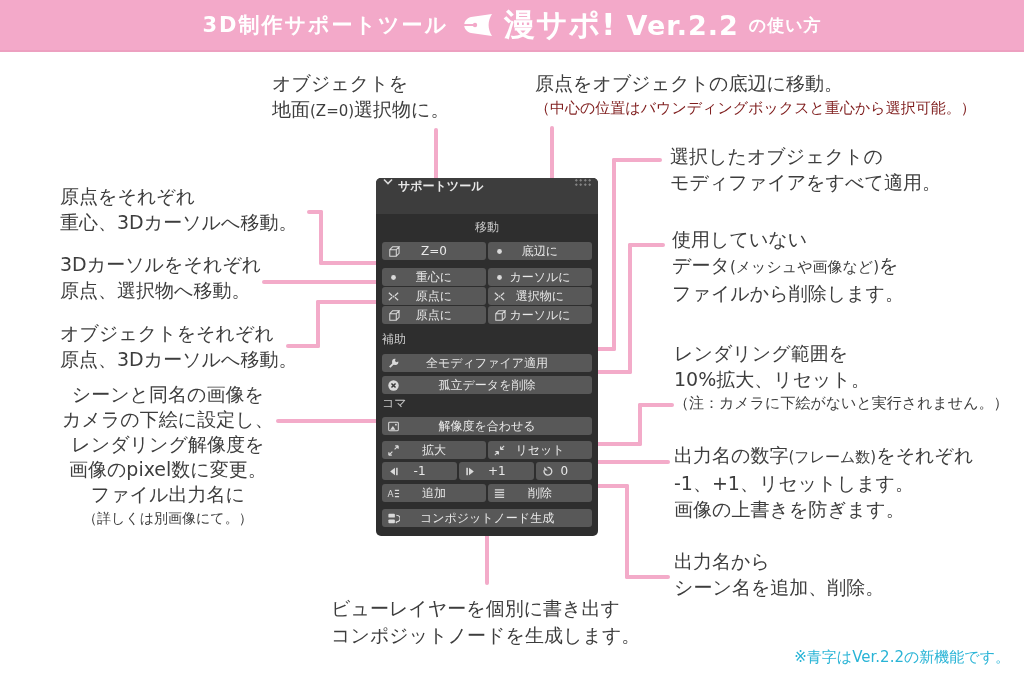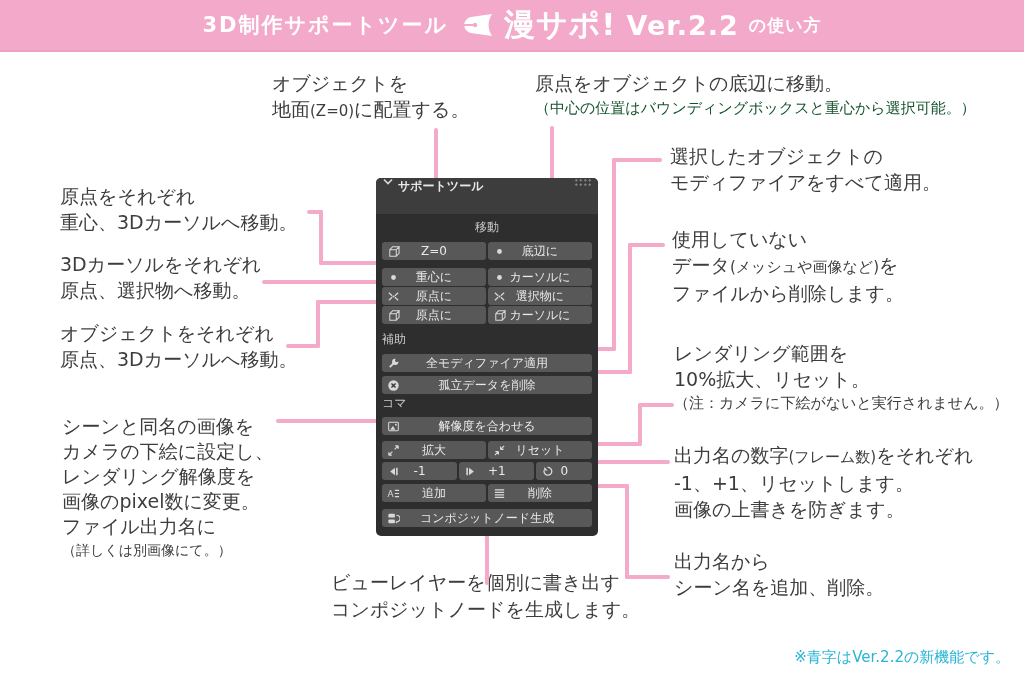--- a/index.html
+++ b/index.html
@@ -11,21 +11,21 @@
           display:flex;align-items:center;justify-content:center;gap:10px;border-bottom:2px solid #eda0c0;}
   .banner .prefix{color:#fff;font-size:21px;font-weight:bold;letter-spacing:2px;}
   .banner .logo{color:#fff;font-size:31px;font-weight:800;letter-spacing:1px;}
   .banner .version{color:#fff;font-size:27px;font-weight:800;letter-spacing:1px;}
   .banner .suffix{color:#fff;font-size:17px;font-weight:bold;letter-spacing:1px;}
 
   
   .ann{position:absolute;color:#3d3d3d;font-size:19px;line-height:26px;white-space:nowrap;}
   .ann .sm{font-size:15px;}
   .ann .note{font-size:14px;line-height:22px;}
-  .blue{color:#14532d;}
+  .blue{color:#7f1d1d;}
   .footnote{position:absolute;right:14px;top:648px;font-size:15px;color:#29b4d6;white-space:nowrap;}
 
   
   .seg{position:absolute;background:#f3abc9;border-radius:2px;}
   .seg.h{height:4px;}
   .seg.v{width:4px;}
 
   
   .panel{position:absolute;left:376px;top:178px;width:222px;background:#2e2e2e;
          border-radius:5px;box-sizing:border-box;}
@@ -63,21 +63,21 @@
         <rect x="6" y="12" width="11" height="2" fill="#f3a9c9"></rect>
       </svg>
     </span>
     <span class="logo">漫サポ!</span>
     <span class="version">Ver.2.2</span>
     <span class="suffix">の使い方</span>
   </div>
 
   <div class="ann" style="left:272px;top:70px;">
     <div>オブジェクトを</div>
-    <div><span>地面</span><span class="sm">(Z=0)</span><span>に配置する。</span></div>
+    <div><span>地面</span><span class="sm">(Z=0)</span><span>選択物に。</span></div>
   </div>
 
   <div class="ann" style="left:535px;top:70px;">
     <div>原点をオブジェクトの底辺に移動。</div>
     <div class="blue" style="font-size:15px;line-height:24px;">（中心の位置はバウンディングボックスと重心から選択可能。）</div>
   </div>
 
   <div class="ann" style="left:60px;top:183px;">
     <div>原点をそれぞれ</div>
     <div>重心、3Dカーソルへ移動。</div>
@@ -86,21 +86,21 @@
   <div class="ann" style="left:60px;top:251px;">
     <div>3Dカーソルをそれぞれ</div>
     <div>原点、選択物へ移動。</div>
   </div>
 
   <div class="ann" style="left:60px;top:320px;">
     <div>オブジェクトをそれぞれ</div>
     <div>原点、3Dカーソルへ移動。</div>
   </div>
 
-  <div class="ann" style="left:62px;top:414px;line-height:25px;">
+  <div class="ann" style="left:62px;top:382px;line-height:25px;text-align:center;">
     <div>シーンと同名の画像を</div>
     <div>カメラの下絵に設定し、</div>
     <div>レンダリング解像度を</div>
     <div>画像のpixel数に変更。</div>
     <div>ファイル出力名に</div>
     <div class="note">（詳しくは別画像にて。）</div>
   </div>
 
   <div class="ann" style="left:670px;top:143px;">
     <div>選択したオブジェクトの</div>
@@ -123,21 +123,21 @@
     <div><span>出力名の数字</span><span class="sm">(フレーム数)</span><span>をそれぞれ</span></div>
     <div>-1、+1、リセットします。</div>
     <div>画像の上書きを防ぎます。</div>
   </div>
 
   <div class="ann" style="left:674px;top:548px;">
     <div>出力名から</div>
     <div>シーン名を追加、削除。</div>
   </div>
 
-  <div class="ann" style="left:331px;top:569px;line-height:27px;">
+  <div class="ann" style="left:331px;top:595px;line-height:27px;">
     <div>ビューレイヤーを個別に書き出す</div>
     <div>コンポジットノードを生成します。</div>
   </div>
 
   <div class="footnote">※青字はVer.2.2の新機能です。</div>
 
   <div class="seg v" style="left:434px;top:128px;height:106px;"></div>
   <div class="seg v" style="left:550px;top:126px;height:108px;"></div>
 
   <div class="seg h" style="left:307px;top:210px;width:16px;"></div>

